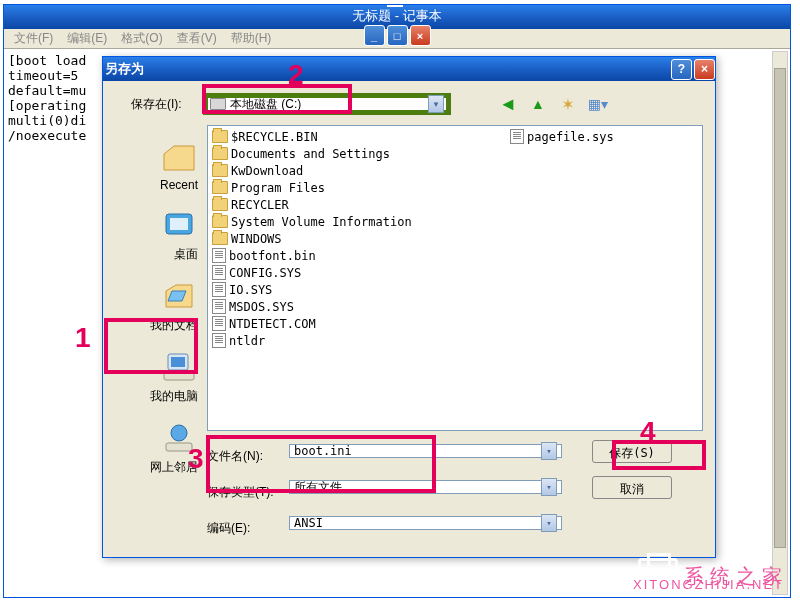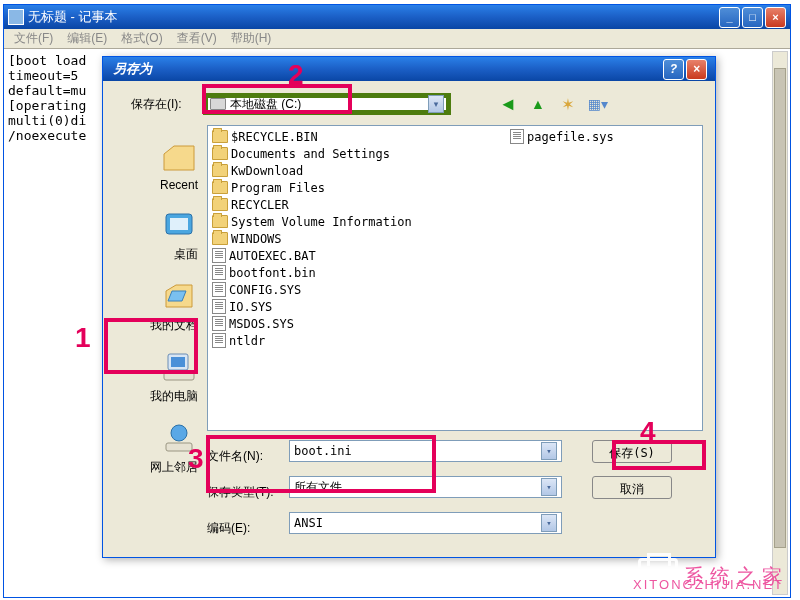--- a/index.html
+++ b/index.html
@@ -1,37 +1,37 @@
 <!DOCTYPE html>
 <html><head>
 <meta charset="utf-8">
 <style>
 * { margin: 0; padding: 0; box-sizing: border-box; }
 body { font-family: "Microsoft YaHei", Tahoma, sans-serif; font-size: 12px; background: #fff; overflow: hidden; width: 800px; height: 600px; position: relative; }
 
 
 .notepad-window { position: absolute; left: 3px; top: 4px; width: 788px; height: 594px; border: 1px solid #0054e3; background: #fff; }
-.np-titlebar { height: 24px; background: linear-gradient(to bottom, #2a80e8 0%, #1b5fc6 50%, #0a46a5 100%); display: flex; align-items: center; padding: 0 4px; color: #fff; }
+.np-titlebar { height: 24px; background: linear-gradient(to bottom, #2a80e8 0%, #1b5fc6 50%, #0a46a5 100%); display: flex; align-items: center; padding: 0 4px; color: #fff; flex-direction: column; }
 .np-title-icon { width: 16px; height: 16px; margin-right: 4px; background: #8ab8e6; border: 1px solid #fff; }
 .np-title-text { flex: 1; font-size: 13px; }
 .np-btns { display: flex; gap: 2px; }
 .np-btn { width: 21px; height: 21px; border: 1px solid #fff; border-radius: 3px; display: flex; align-items: center; justify-content: center; font-size: 11px; color: #fff; font-weight: bold; }
 .np-btn-min, .np-btn-max { background: linear-gradient(#4f8ed8, #2766c0); }
 .np-btn-close { background: linear-gradient(#e8816a, #c93a1f); }
 
 .np-menubar { height: 20px; background: #ece9d8; border-bottom: 1px solid #aca899; display: flex; align-items: center; padding-left: 4px; gap: 2px; color: #888; }
 .np-menu-item { padding: 2px 6px; }
 
 .np-content { position: absolute; left: 2px; top: 46px; right: 18px; bottom: 2px; background: #fff; font-family: "NSimSun", monospace; font-size: 13px; padding: 2px; white-space: pre; overflow: hidden; }
 .np-scrollbar { position: absolute; right: 2px; top: 46px; bottom: 2px; width: 16px; background: #ece9d8; border: 1px solid #ccc; }
 .np-scroll-thumb { position: absolute; top: 16px; left: 1px; right: 1px; height: 480px; background: #c8c4b4; border: 1px solid #a5a18c; }
 
 
 .saveas { position: absolute; left: 102px; top: 56px; width: 614px; height: 502px; background: #ece9d8; border: 1px solid #0054e3; box-shadow: 2px 2px 8px rgba(0,0,0,0.3); }
-.sa-titlebar { height: 24px; background: linear-gradient(to bottom, #2a80e8 0%, #1b5fc6 50%, #0a46a5 100%); display: flex; align-items: center; padding: 0 8px; color: #fff; font-style: italic; }
+.sa-titlebar { height: 24px; background: linear-gradient(to bottom, #2a80e8 0%, #1b5fc6 50%, #0a46a5 100%); display: flex; align-items: center; padding: 0 0; color: #fff; }
 .sa-title-text { flex: 1; font-size: 13px; font-weight: bold; padding-left: 2px; }
 .sa-help { width: 21px; height: 21px; border: 1px solid #fff; border-radius: 3px; background: linear-gradient(#4f8ed8, #2766c0); display: flex; align-items: center; justify-content: center; color: #fff; font-weight: bold; margin-right: 2px; }
 .sa-close { width: 21px; height: 21px; border: 1px solid #fff; border-radius: 3px; background: linear-gradient(#e8816a, #c93a1f); display: flex; align-items: center; justify-content: center; color: #fff; font-weight: bold; }
 
 .sa-body { position: relative; height: calc(100% - 24px); }
 
 .sa-savein-row { position: absolute; left: 28px; top: 12px; display: flex; align-items: center; gap: 6px; }
 .sa-savein-label { width: 66px; }
 .sa-savein-combo { width: 248px; height: 22px; background: #fff; border: 5px solid #4d7c0f; display: flex; align-items: center; padding: 0 2px; }
 .sa-drive-icon { width: 16px; height: 12px; background: #d8d8d8; border: 1px solid #888; border-radius: 1px; margin-right: 4px; }
@@ -53,21 +53,21 @@
 .sa-folder-icon { width: 16px; height: 13px; background: #f2d279; border: 1px solid #c9a03a; border-radius: 1px 1px 0 0; position: relative; flex-shrink: 0; }
 .sa-folder-icon::before { content: ""; position: absolute; left: 0; top: -3px; width: 7px; height: 3px; background: #f2d279; border: 1px solid #c9a03a; border-bottom: none; border-radius: 1px 1px 0 0; }
 .sa-fileini-icon { width: 14px; height: 15px; background: #fff; border: 1px solid #888; position: relative; flex-shrink: 0; }
 .sa-fileini-icon::after { content: ""; position: absolute; left: 2px; top: 2px; width: 8px; height: 1px; background: #888; box-shadow: 0 2px 0 #888, 0 4px 0 #888, 0 6px 0 #888; }
 .sa-filecol2 { position: absolute; left: 302px; top: 2px; }
 
 
 .sa-bottom { position: absolute; left: 104px; right: 12px; bottom: 12px; }
 .sa-field-row { display: flex; align-items: center; margin-bottom: 8px; gap: 6px; }
 .sa-field-label { width: 76px; margin-top: 11px; }
-.sa-field-combo { width: 273px; height: 22px; background: #fff; border: 1px solid #7f9db9; display: flex; align-items: center; padding: 0 4px; font-family: "NSimSun", monospace; }
+.sa-field-combo { width: 273px; height: 14px; background: #fff; border: 1px solid #7f9db9; display: flex; align-items: center; padding: 0 4px; font-family: "NSimSun", monospace; }
 .sa-field-combo .sa-combo-arrow { margin-left: auto; }
 .sa-action-btn { width: 80px; height: 23px; background: #ece9d8; border: 1px solid #888; border-radius: 3px; display: flex; align-items: flex-end; justify-content: center; margin-left: 24px; font-family: "NSimSun", monospace; }
 
 
 .callout { position: absolute; border: 4px solid #e4005a; pointer-events: none; }
 .callout-num { position: absolute; color: #e4005a; font-size: 28px; font-weight: bold; font-family: Arial, sans-serif; }
 
 
 .watermark { position: absolute; right: 12px; bottom: 6px; display: flex; align-items: center; gap: 6px; color: #ec4899; opacity: 0.92; }
 .wm-icon { width: 40px; height: 36px; border: 3px solid #fff; border-radius: 4px; position: relative; }
@@ -201,37 +201,37 @@
           <div class="sa-file-row">
             <span class="sa-folder-icon"></span>
             <span>System Volume Information</span>
           </div>
           <div class="sa-file-row">
             <span class="sa-folder-icon"></span>
             <span>WINDOWS</span>
           </div>
           <div class="sa-file-row">
             <span class="sa-fileini-icon"></span>
-            <span>AUTOEXEC.BAT</span>
-          </div>
-          <div class="sa-file-row">
-            <span class="sa-fileini-icon"></span>
             <span>bootfont.bin</span>
           </div>
           <div class="sa-file-row">
             <span class="sa-fileini-icon"></span>
             <span>CONFIG.SYS</span>
           </div>
           <div class="sa-file-row">
             <span class="sa-fileini-icon"></span>
             <span>IO.SYS</span>
           </div>
           <div class="sa-file-row">
             <span class="sa-fileini-icon"></span>
             <span>MSDOS.SYS</span>
+          </div>
+          <div class="sa-file-row">
+            <span class="sa-fileini-icon"></span>
+            <span>NTDETECT.COM</span>
           </div>
           <div class="sa-file-row">
             <span class="sa-fileini-icon"></span>
             <span>ntldr</span>
           </div>
         </div>
       <div class="sa-filecol2" id="filelist-col2">
           <div class="sa-file-row">
             <span class="sa-fileini-icon"></span>
             <span>pagefile.sys</span>

